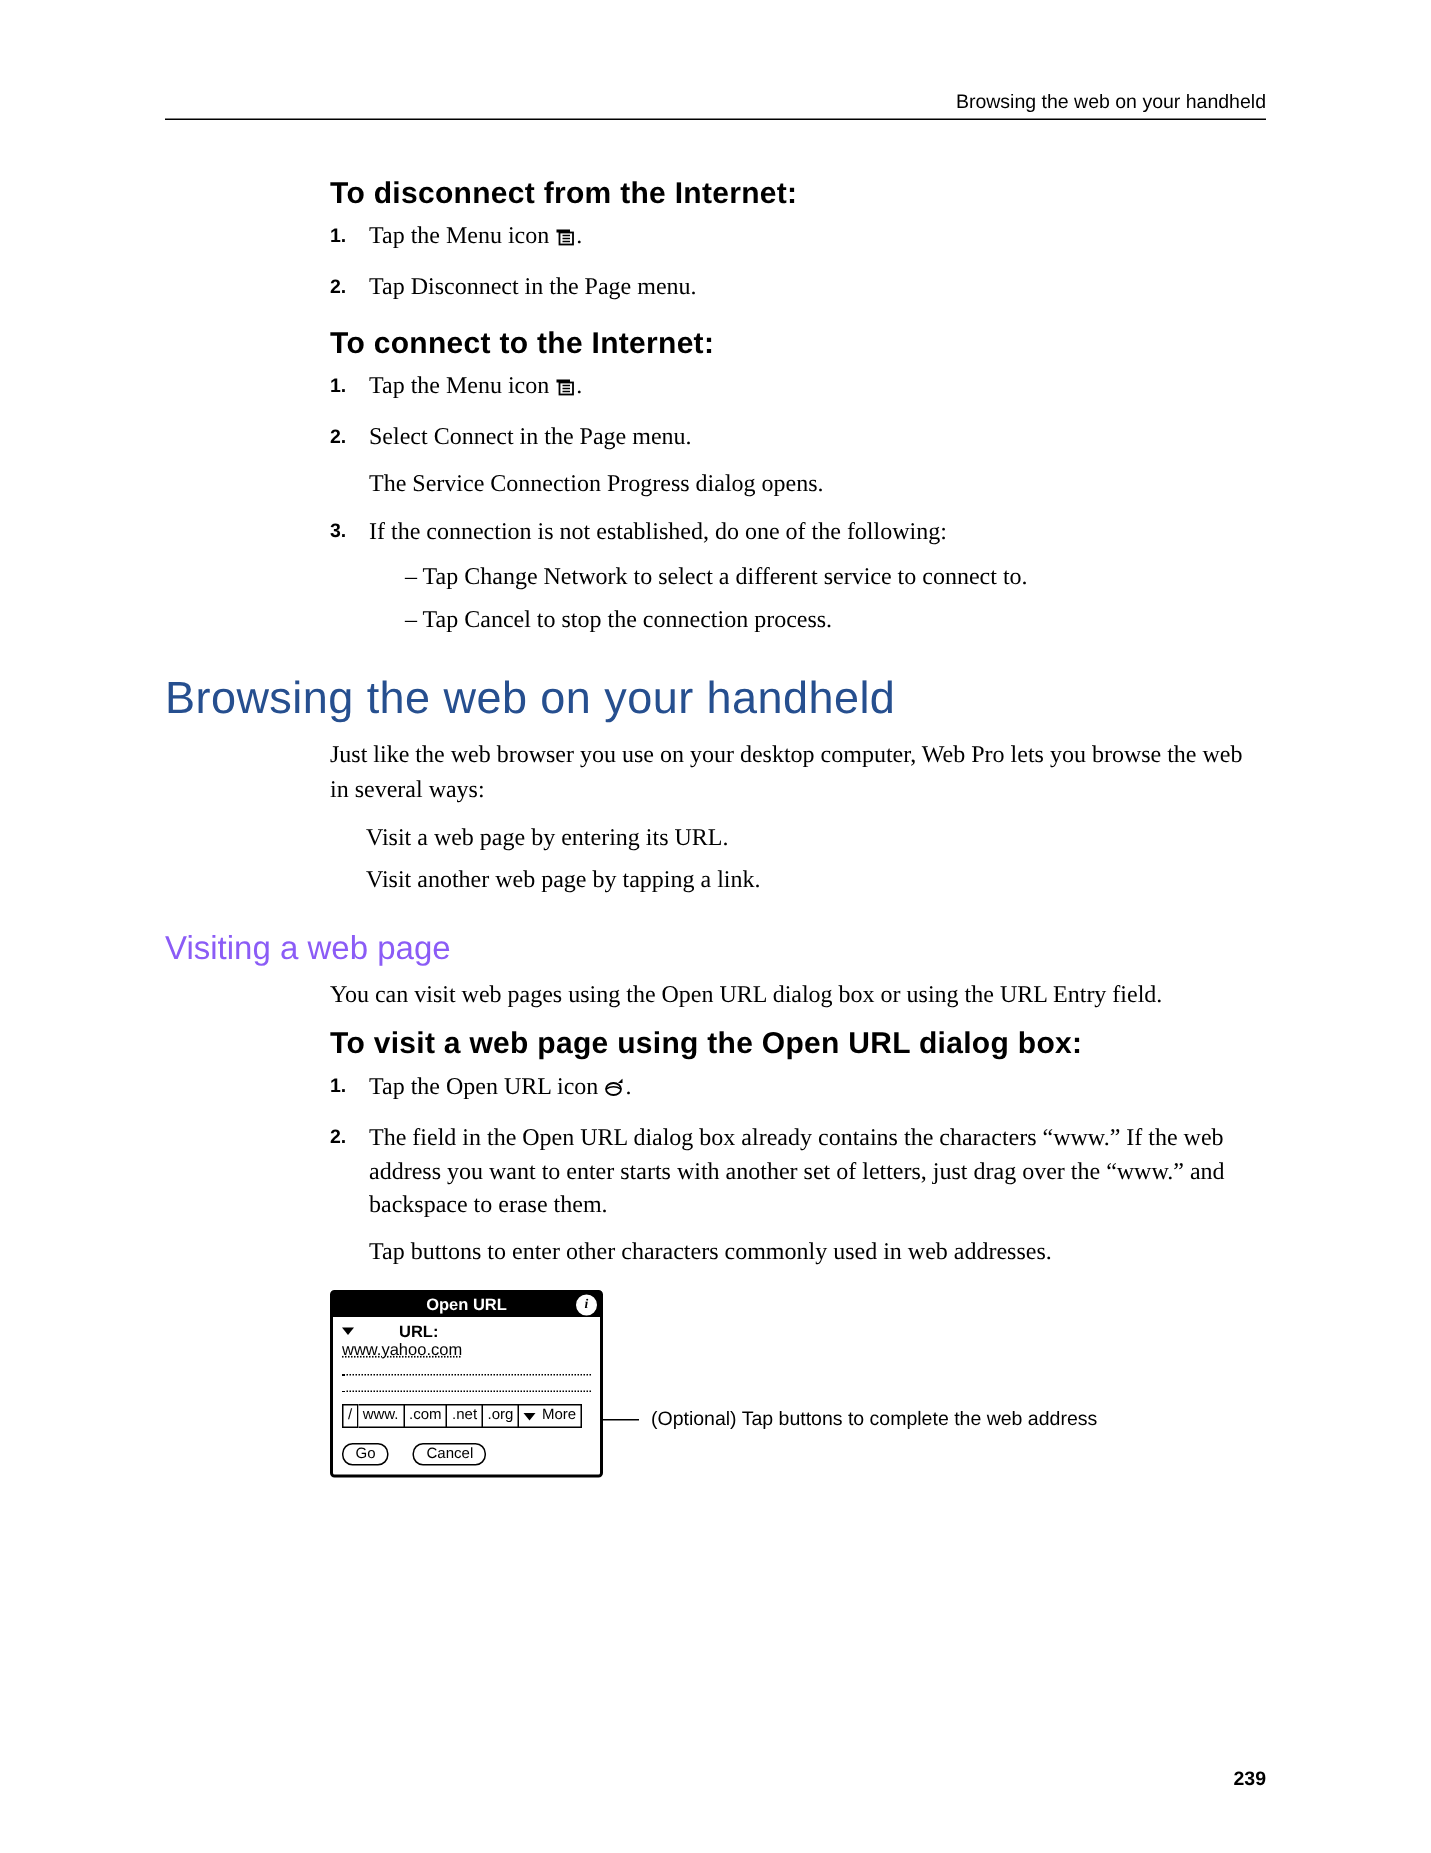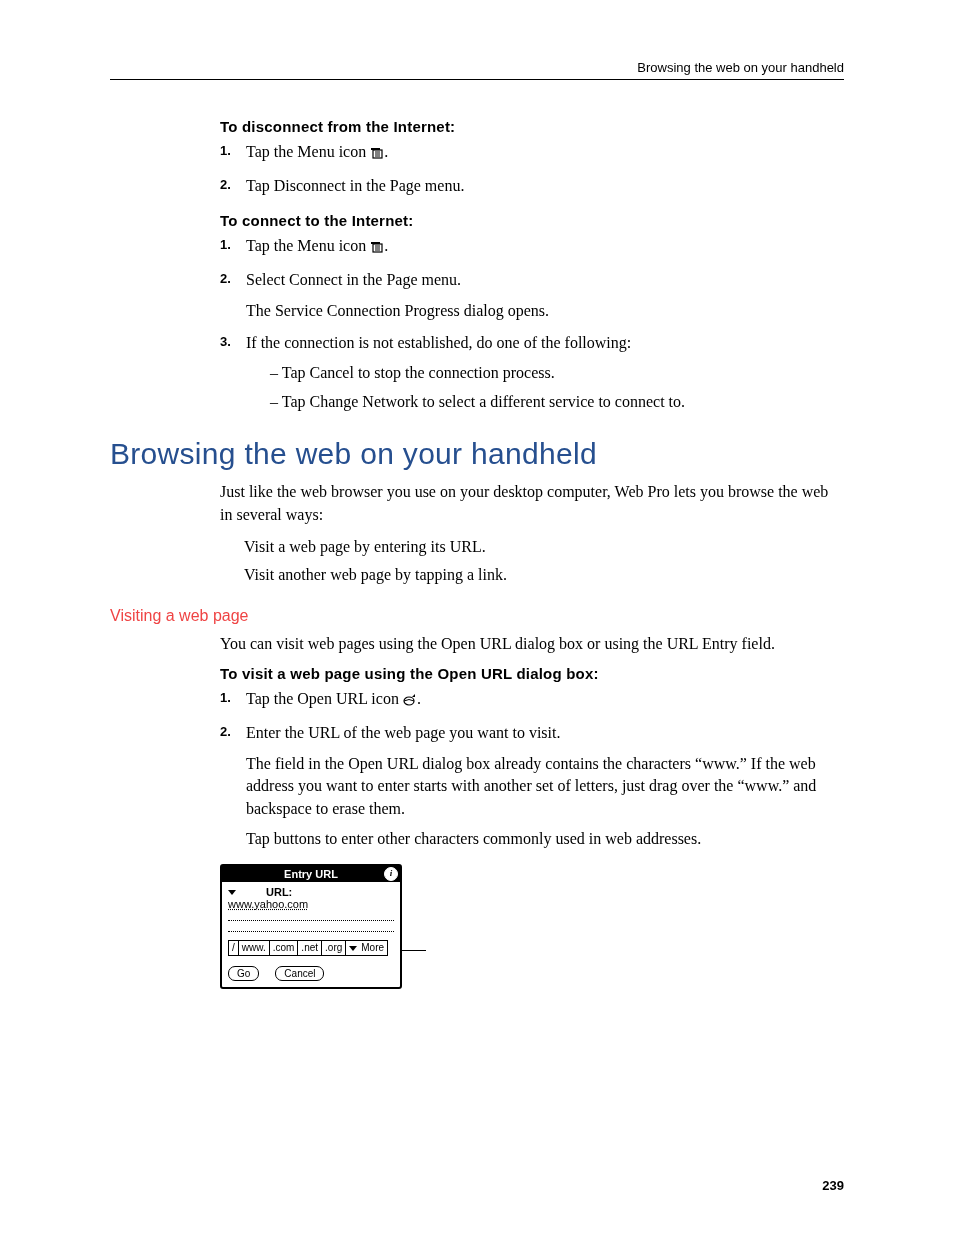--- a/index.html
+++ b/index.html
@@ -24,21 +24,21 @@
     border-bottom: 1px solid #000;
     padding-bottom: 4px;
     margin-bottom: 38px;
   }
   .content-block {
     margin-left: 110px;
   }
   .proc-title {
     font-family: "Arial Narrow", Arial, sans-serif;
     font-weight: bold;
-    font-size: 15px;
+    font-size: 20px;
     font-stretch: condensed;
     letter-spacing: 0.2px;
     margin: 4px 0 6px 0;
   }
   ol.steps {
     list-style: none;
     padding: 0;
     margin: 0 0 14px 0;
   }
   ol.steps > li {
@@ -73,22 +73,22 @@
     font-weight: normal;
     font-size: 30px;
     color: #264f8f;
     margin: 24px 0 10px 0;
     letter-spacing: 0.3px;
   }
   h2.subsection {
     font-family: "Arial Narrow", Arial, sans-serif;
     font-stretch: condensed;
     font-weight: normal;
-    font-size: 16px;
-    color: #ef4444;
+    font-size: 22px;
+    color: #8b5cf6;
     margin: 20px 0 8px 0;
   }
   p.body {
     margin: 6px 0 10px 0;
     line-height: 1.4;
   }
   p.bullet {
     margin: 6px 0 6px 24px;
     line-height: 1.4;
   }
@@ -252,22 +252,22 @@
       </li>
       <li>
         <span class="num">2.</span>
         <span>Select Connect in the Page menu.</span>
         <div class="followup">The Service Connection Progress dialog opens.</div>
       </li>
       <li>
         <span class="num">3.</span>
         <span>If the connection is not established, do one of the following:</span>
         <div class="sub">
+          <div class="sub-item"><span>–  </span><span>Tap Change Network to select a different service to connect to.</span></div>
           <div class="sub-item"><span>–  </span><span>Tap Cancel to stop the connection process.</span></div>
-          <div class="sub-item"><span>–  </span><span>Tap Change Network to select a different service to connect to.</span></div>
         </div>
       </li>
     </ol>
   </div>
 
   <h1 class="section">Browsing the web on your handheld</h1>
 
   <div class="content-block">
     <p class="body">Just like the web browser you use on your desktop computer, Web Pro lets you browse the web in several ways:</p>
     <p class="bullet">Visit a web page by entering its URL.</p>
@@ -287,30 +287,29 @@
         <span class="inline-icon">
           <svg width="14" height="12" viewBox="0 0 14 12">
               <ellipse cx="6" cy="7" rx="5" ry="4" fill="none" stroke="#000" stroke-width="1.2"></ellipse>
               <path d="M1 7 Q6 4 11 7" fill="none" stroke="#000"></path>
               <path d="M9 3 L12 0 L12 3 Z" fill="#000"></path>
             </svg>
         </span><span>.</span>
       </li>
       <li>
         <span class="num">2.</span>
-        <span>Enter the URL of the web page you want to visit.</span>
         <div class="followup">The field in the Open URL dialog box already contains the characters “www.” If the web address you want to enter starts with another set of letters, just drag over the “www.” and backspace to erase them.</div>
         <div class="followup">Tap buttons to enter other characters commonly used in web addresses.</div>
       </li>
     </ol>
 
     <div class="dialog-row">
       <div class="dialog">
         <div class="dialog-title">
-          <span>Entry URL</span>
+          <span>Open URL</span>
           <span class="info">i</span>
         </div>
         <div class="dialog-body">
           <div><span class="tri"></span><span class="url-label">URL:</span></div>
           <div><span class="url-value">www.yahoo.com</span></div>
           <div class="dotted-line"></div>
           <div class="dotted-line"></div>
           <div class="btn-row">
             <span class="b">/</span>
             <span class="b">www.</span>
@@ -322,18 +321,19 @@
                 <span>More</span>
               </span>
           </div>
           <div class="action-row">
             <span class="pill">Go</span>
             <span class="pill">Cancel</span>
           </div>
         </div>
       </div>
       <div class="callout-line"></div>
+      <div class="callout-text">(Optional) Tap buttons to complete the web address</div>
     </div>
 
   </div>
 
   <div class="pagenum">239</div>
 </div>
 
 </body></html>

